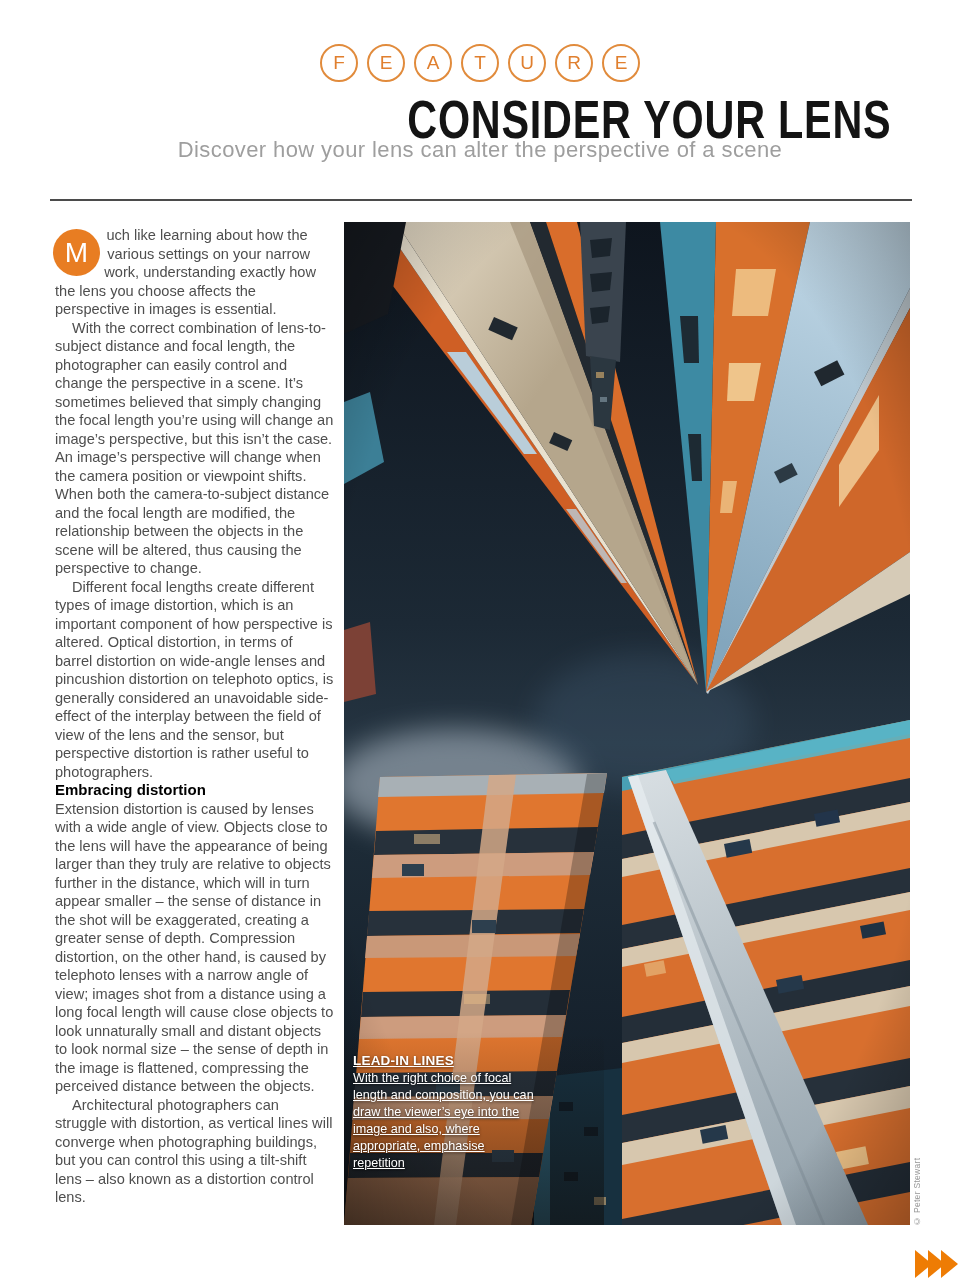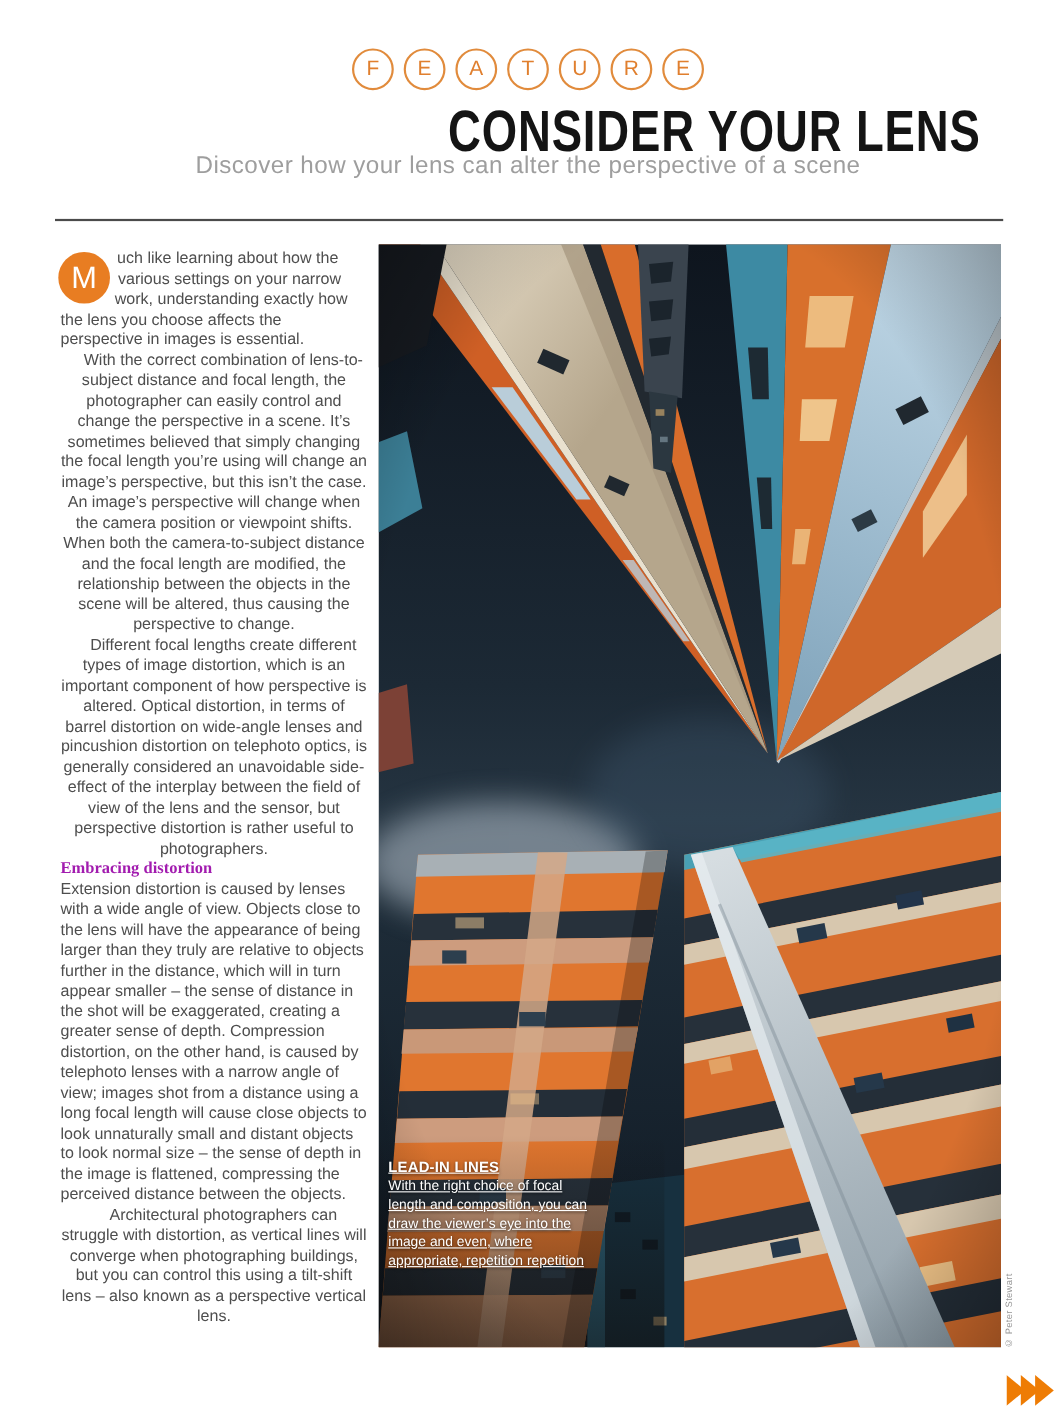--- a/index.html
+++ b/index.html
@@ -13,26 +13,26 @@
   .title-wrap{position:absolute;top:92px;left:0;width:100%;text-align:right;}
   .title-wrap .t{display:inline-block;font-size:53px;font-weight:bold;color:#141414;
         letter-spacing:1px;line-height:1.05;transform:scaleX(.78);transform-origin:center;white-space:nowrap;}
   .subtitle{position:absolute;top:137px;left:0;width:100%;text-align:center;
         font-size:22px;color:#9e9e9e;letter-spacing:.4px;}
   .rule{position:absolute;top:199px;left:50px;width:862px;height:2px;background:#4b4b4b;}
   
   .column{position:absolute;top:226px;left:55px;width:279px;
         font-size:14.6px;line-height:18.5px;color:#4e4e4e;text-align:left;}
   .column p{margin:0;}
-  .column p.indent{text-indent:17px;text-align:center;}
+  .column p.indent{text-indent:17px;}
   .dropcap{float:left;width:47px;height:47px;border-radius:50%;background:#e87d22;
         margin:3px 8px 0 -2px;display:flex;align-items:center;justify-content:center;
         shape-outside:circle(50%);}
   .dropcap span{color:#ffffff;font-size:28px;line-height:1;font-weight:400;}
-  .subhead{font-size:15px;font-weight:bold;color:#a21caf;margin:9px 0 0 0;font-family:Liberation Serif, serif;}
+  .subhead{font-size:15px;font-weight:bold;color:#000000;margin:9px 0 0 0;}
   
   .photo{position:absolute;top:222px;left:344px;width:566px;height:1003px;overflow:hidden;}
   .photo svg{display:block;}
   .caption{position:absolute;left:9px;top:831px;width:182px;color:#ffffff;
         text-shadow:0 1px 3px rgba(0,0,0,.65);text-decoration:underline;}
   .caption .ct{font-size:13.5px;font-weight:bold;letter-spacing:.2px;margin:0 0 2px 0;}
   .caption .cb{font-size:12.6px;line-height:17px;margin:0;}
   .credit{position:absolute;left:912px;top:1156px;height:70px;
         writing-mode:vertical-rl;transform:rotate(180deg);
         font-size:8.5px;color:#979797;letter-spacing:.3px;}
@@ -77,21 +77,21 @@
     <p>
       <span class="dropcap">
           <span>M</span>
         </span>
       <span>uch like learning about how the various settings on your narrow work, understanding exactly how the lens you choose affects the perspective in images is essential.</span>
     </p>
     <p class="indent">With the correct combination of lens-to-subject distance and focal length, the photographer can easily control and change the perspective in a scene. It’s sometimes believed that simply changing the focal length you’re using will change an image’s perspective, but this isn’t the case. An image’s perspective will change when the camera position or viewpoint shifts. When both the camera-to-subject distance and the focal length are modified, the relationship between the objects in the scene will be altered, thus causing the perspective to change.</p>
     <p class="indent">Different focal lengths create different types of image distortion, which is an important component of how perspective is altered. Optical distortion, in terms of barrel distortion on wide-angle lenses and pincushion distortion on telephoto optics, is generally considered an unavoidable side-effect of the interplay between the field of view of the lens and the sensor, but perspective distortion is rather useful to photographers.</p>
     <p class="subhead">Embracing distortion</p>
     <p>Extension distortion is caused by lenses with a wide angle of view. Objects close to the lens will have the appearance of being larger than they truly are relative to objects further in the distance, which will in turn appear smaller – the sense of distance in the shot will be exaggerated, creating a greater sense of depth. Compression distortion, on the other hand, is caused by telephoto lenses with a narrow angle of view; images shot from a distance using a long focal length will cause close objects to look unnaturally small and distant objects to look normal size – the sense of depth in the image is flattened, compressing the perceived distance between the objects.</p>
-    <p class="indent">Architectural photographers can struggle with distortion, as vertical lines will converge when photographing buildings, but you can control this using a tilt-shift lens – also known as a perspective vertical lens.</p>
+    <p class="indent">Architectural photographers can struggle with distortion, as vertical lines will converge when photographing buildings, but you can control this using a tilt-shift lens – also known as a distortion control lens.</p>
   </div>
 
   <div class="photo">
     <svg width="566" height="1003" viewBox="0 0 566 1003" xmlns="http://www.w3.org/2000/svg">
       <defs>
         <linearGradient id="skyG" x1="0" y1="0" x2="0" y2="1">
           <stop offset="0" stop-color="#0e151e"></stop>
           <stop offset=".40" stop-color="#1c2935"></stop>
           <stop offset=".52" stop-color="#253441"></stop>
           <stop offset=".62" stop-color="#1d2b37"></stop>
@@ -229,21 +229,21 @@
         <polygon points="284,555 294,553 452,1003 438,1003" fill="#e9eff3" opacity=".65"></polygon>
         <line x1="310" y1="600" x2="480" y2="1003" stroke="#7d8b95" stroke-width="3" opacity=".45"></line>
       </g>
 
       <rect x="0" y="810" width="260" height="193" fill="url(#capsh)"></rect>
       <rect x="0" y="0" width="566" height="1003" fill="url(#vin)"></rect>
     </svg>
 
     <div class="caption">
       <p class="ct">LEAD-IN LINES</p>
-      <p class="cb">With the right choice of focal length and composition, you can draw the viewer’s eye into the image and even, where appropriate, repetition repetition</p>
+      <p class="cb">With the right choice of focal length and composition, you can draw the viewer’s eye into the image and also, where appropriate, emphasise repetition</p>
     </div>
   </div>
 
   <div class="credit">© Peter Stewart</div>
 
   <svg class="pager" width="44" height="30" viewBox="0 0 44 30">
     <polygon points="0,1 0,29 17,15" fill="#ee7c04"></polygon>
     <polygon points="13,1 13,29 30,15" fill="#ee7c04"></polygon>
     <polygon points="26,1 26,29 43,15" fill="#ee7c04"></polygon>
   </svg>

